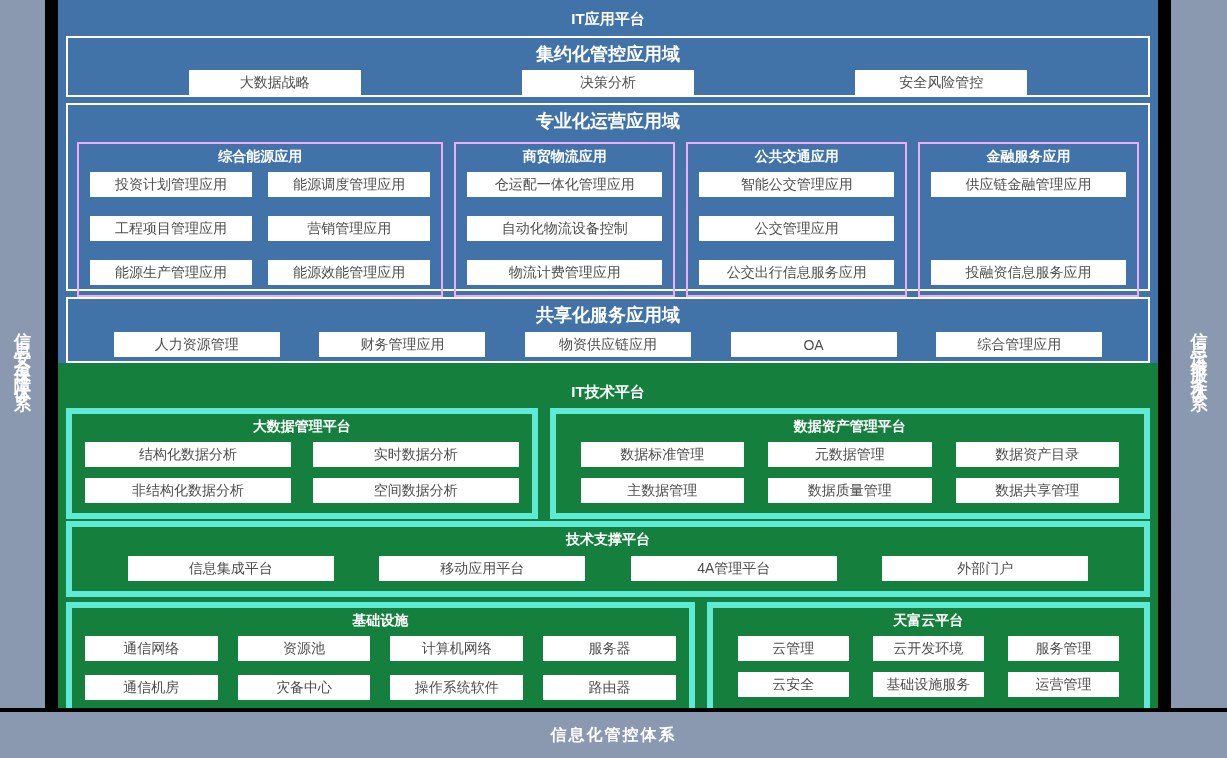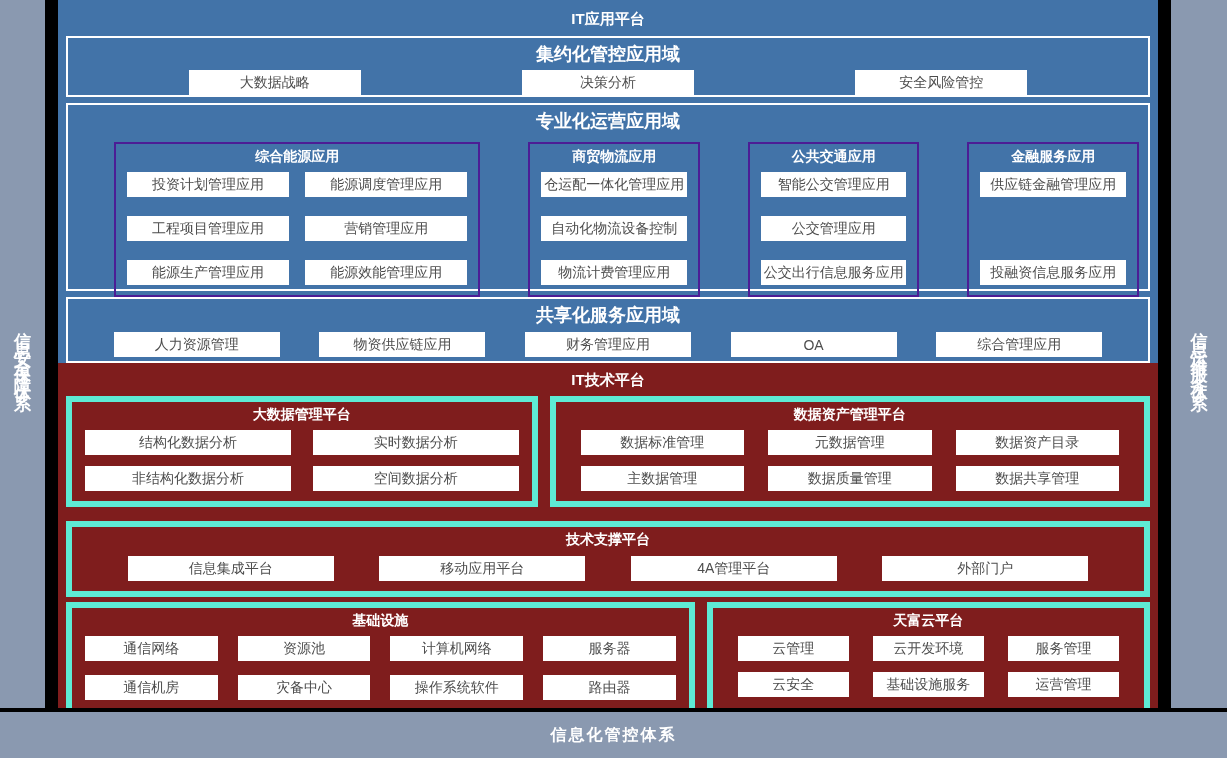--- a/index.html
+++ b/index.html
@@ -20,41 +20,41 @@
   .domain-box { border:2px solid #ffffff; margin-top:6px; }
   .domain-title { color:#ffffff; font-weight:bold; font-size:18px; text-align:center; padding:4px 0 3px 0; }
   .pill { background:#ffffff; color:#4D4D4D; font-size:14px; height:25px; display:flex; align-items:center; justify-content:center; white-space:nowrap; }
 
   .intensive { height:61px; }
   .row3 { display:grid; grid-template-columns:repeat(3,1fr); justify-items:center; padding:1px 40px 9px 40px; }
   .row3 .pill { width:172px; }
 
   .specialized { height:188px; display:flex; flex-direction:column; }
   .groups { flex:1; display:flex; gap:11px; padding:6px 9px 9px 9px; }
-  .group { border:2px solid #4c1d95; display:flex; flex-direction:column; padding:2px 11px 10px 11px;margin-left:37px; }
+  .group { border:2px solid #f0abfc; display:flex; flex-direction:column; padding:2px 11px 10px 11px; }
   .group.g-energy { flex:0 0 34.5%; }
   .group.g-logistics, .group.g-transit, .group.g-finance { flex:1 1 0; }
   .group-title { color:#ffffff; font-weight:bold; font-size:14px; text-align:center; padding:2px 0 6px 0; }
   .grid2 { flex:1; display:grid; grid-template-columns:1fr 1fr; gap:19px 16px; align-content:space-between; }
   .colstack { flex:1; display:flex; flex-direction:column; justify-content:space-between; }
 
   .shared { height:66px; }
   .row5 { display:grid; grid-template-columns:repeat(5,1fr); justify-items:center; padding:2px 26px 9px 26px; }
   .row5 .pill { width:166px; }
 
   .hdivider { height:6px; background:#000000; }
 
   
-  .tech-platform { flex:1; background:#7f1d1d; padding:6px 8px 0 8px; }
+  .tech-platform { flex:1; background:#15803d; padding:18px 8px 0 8px; }
   .tech-row { display:flex; gap:12px; margin-top:5px; }
   .tech-box { border:6px solid #5eead4; padding:0 13px 10px 13px; display:flex; flex-direction:column; }
   .tech-title { color:#ffffff; font-weight:bold; font-size:14px; text-align:center; padding:4px 0 6px 0; }
   .tb-bigdata { flex:0 0 43.5%; }
   .tb-dataasset { flex:1 1 0; }
-  .tb-support { margin-top:14px; }
+  .tb-support { margin-top:2px; }
   .tb-infra { flex:0 0 58%; }
   .tb-cloud { flex:1 1 0; }
   .g2 { display:grid; grid-template-columns:1fr 1fr; gap:11px 22px; }
   .g3 { display:grid; grid-template-columns:1fr 1fr 1fr; gap:11px 24px; padding:0 12px; }
   .g4 { display:grid; grid-template-columns:repeat(4,1fr); gap:14px 20px; }
   .row4 { display:grid; grid-template-columns:repeat(4,1fr); justify-items:center; padding:1px 20px 0 20px; }
   .row4 .pill { width:206px; }
 
   
   .bottom-bar { flex:1; background:#8A99B0; display:flex; align-items:center; justify-content:center; }
@@ -127,22 +127,22 @@
               </div>
             </div>
 
           </div>
         </div>
 
         <div class="domain-box shared">
           <div class="domain-title">共享化服务应用域</div>
           <div class="row5">
             <div class="pill">人力资源管理</div>
+            <div class="pill">财务管理应用</div>
             <div class="pill">物资供应链应用</div>
-            <div class="pill">财务管理应用</div>
             <div class="pill">OA</div>
             <div class="pill">综合管理应用</div>
           </div>
         </div>
       </section>
 
       <div class="hdivider"></div>
 
       <section class="tech-platform">
         <div class="plat-title">IT技术平台</div>

